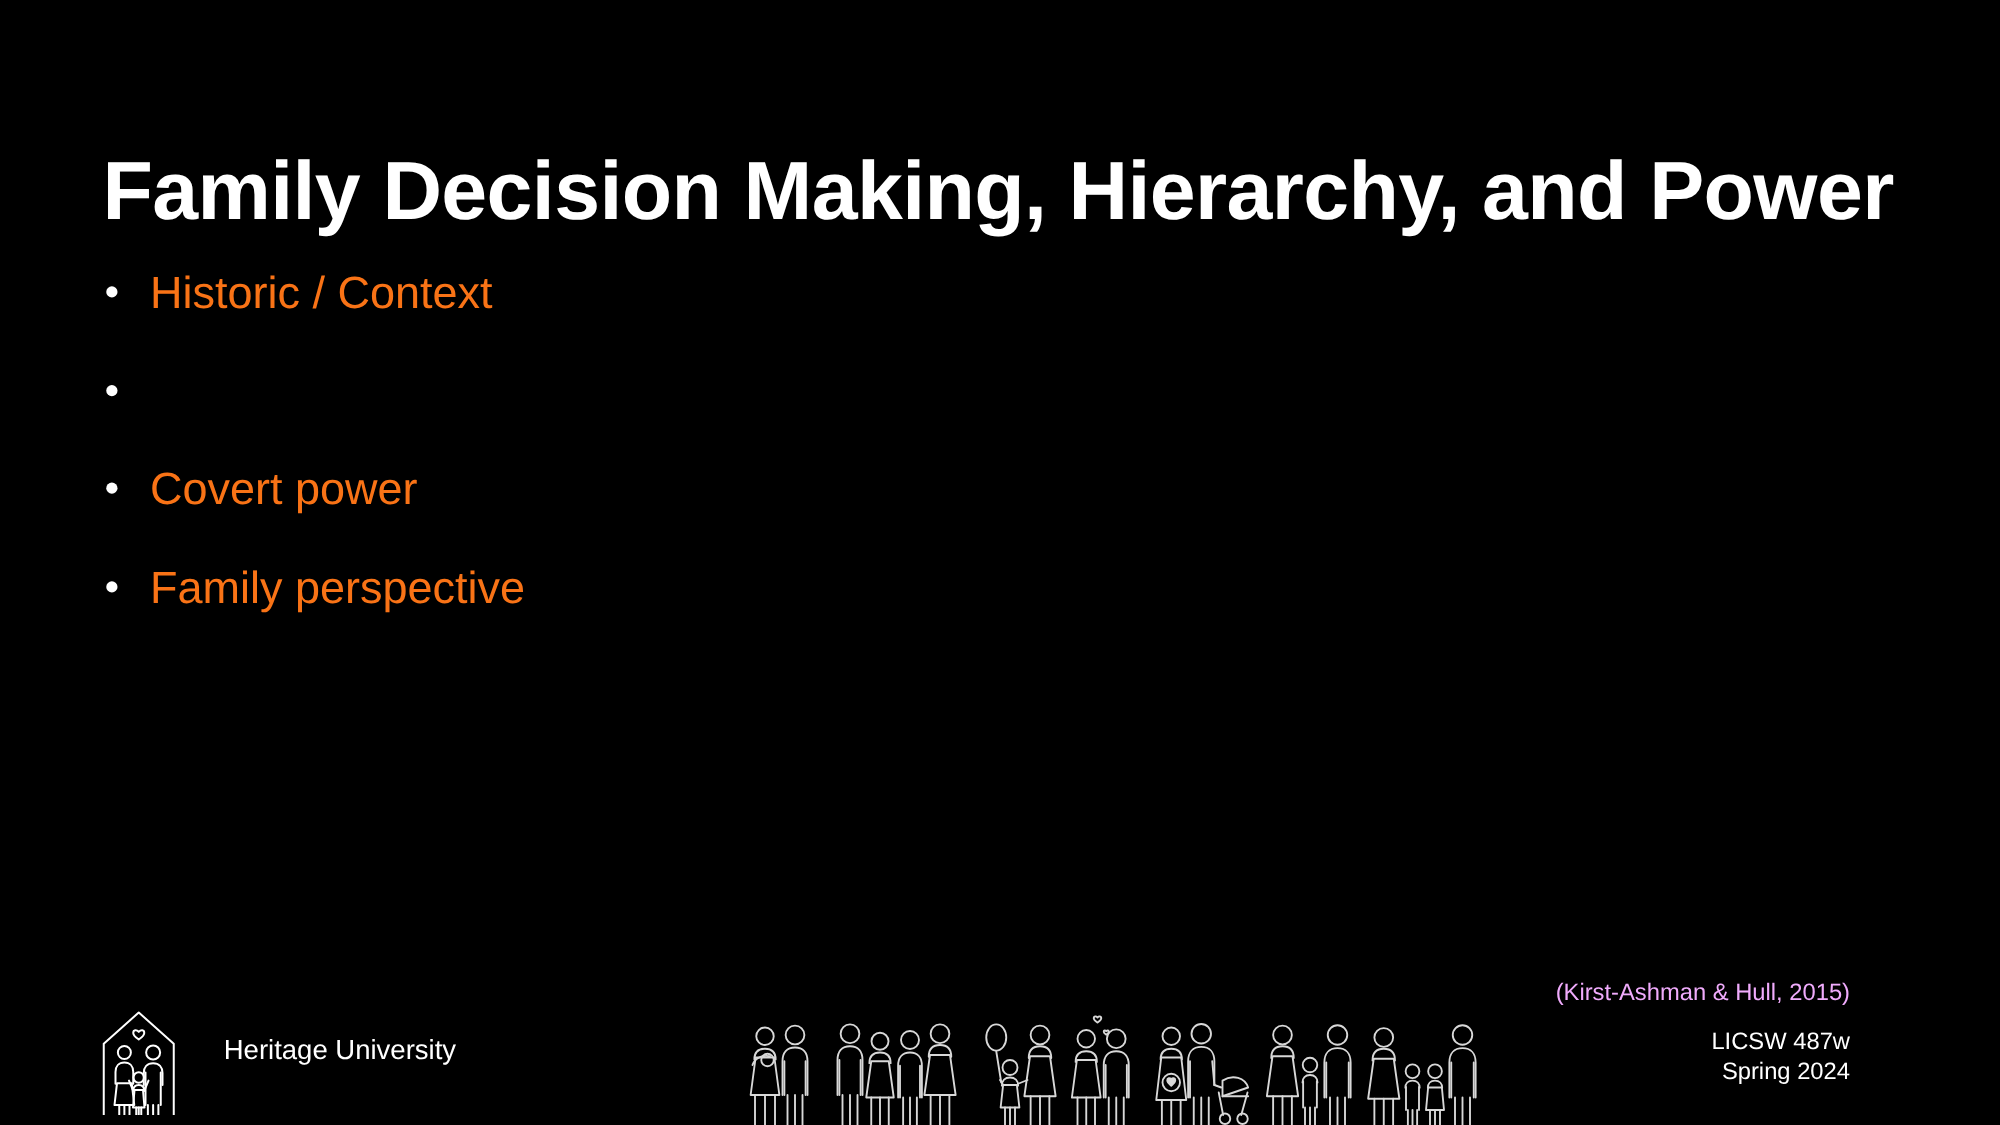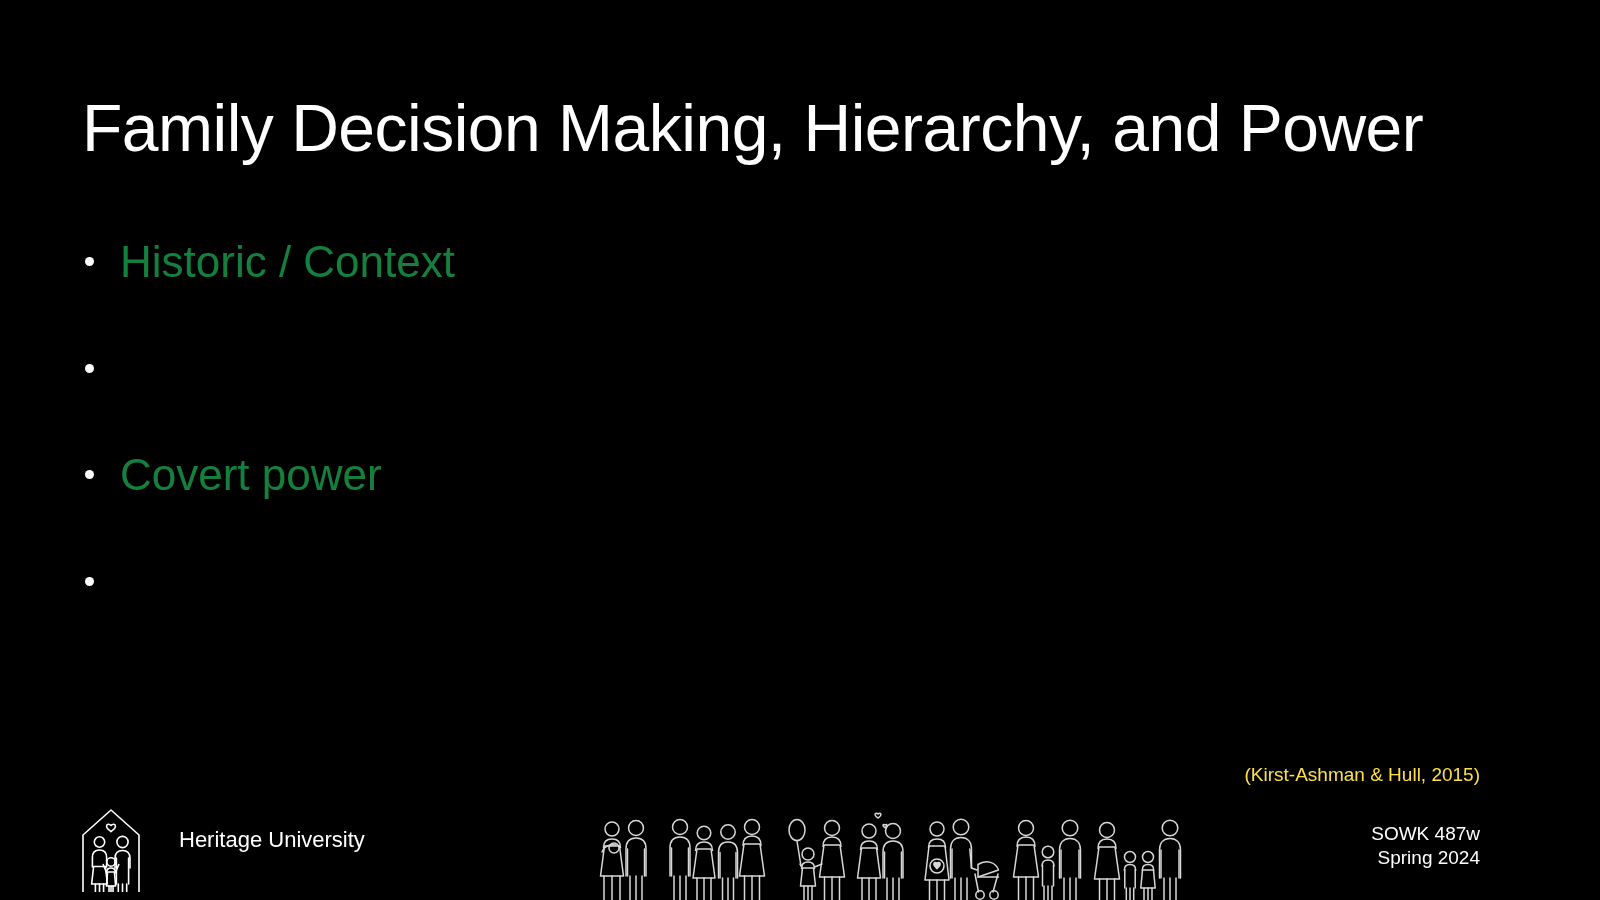--- a/index.html
+++ b/index.html
@@ -16,50 +16,49 @@
     overflow: hidden;
     font-family: "Liberation Sans", sans-serif;
     color: #ffffff;
     -webkit-font-smoothing: antialiased;
   }
 
   
   .slide-title {
     position: absolute;
     left: 82px;
-    top: 50px;
+    top: 74px;
     width: 1450px;
     font-size: 66px;
-    font-weight: 400;
+    font-weight: 700;
     letter-spacing: -0.5px;
     line-height: 1.06;
     color: #ffffff;
     white-space: nowrap;
   }
 
   
   .bullet-list {
     position: absolute;
     left: 80px;
     top: 212px;
     width: 900px;
     list-style: none;
     margin: 0;
     padding: 0;
   }
   .bullet-item {
     position: relative;
     height: 78.5px;
-    font-size: 44px;
+    font-size: 36px;
     font-weight: 400;
     line-height: 44px;
-    color: #15803d;
+    color: #f97316;
     padding-left: 40px;
     white-space: nowrap;
-    margin-top: 28px;
   }
   .bullet-dot {
     position: absolute;
     left: 5px;
     top: 17px;
     width: 9px;
     height: 9px;
     border-radius: 50%;
     background: #ffffff;
   }
@@ -77,25 +76,25 @@
     left: 179px;
     top: 828px;
     font-size: 22px;
     line-height: 24px;
     color: #ffffff;
     white-space: nowrap;
   }
   .footer-right-citation {
     position: absolute;
     right: 120px;
-    top: 763px;
+    top: 783px;
     font-size: 19px;
     line-height: 24px;
     text-align: center;
-    color: #fde047;
+    color: #f0abfc;
     white-space: nowrap;
   }
   .footer-right-course {
     position: absolute;
     right: 120px;
     top: 822px;
     font-size: 19px;
     line-height: 24px;
     text-align: right;
     color: #ffffff;
@@ -129,20 +128,21 @@
     </li>
     <li class="bullet-item">
       <span class="bullet-dot"></span>
     </li>
     <li class="bullet-item">
       <span class="bullet-dot"></span>
       <span>Covert power</span>
     </li>
     <li class="bullet-item">
       <span class="bullet-dot"></span>
+      <span>Family perspective</span>
     </li>
   </ul>
 
   <div class="footer-logo">
     <svg viewBox="0 0 62 86" width="62" height="86" fill="none" stroke="#ffffff" stroke-width="1.6" stroke-linejoin="round" stroke-linecap="round">
 
       <path d="M3 29 L31 4 L59 29 L59 86 M3 29 L3 86"></path>
 
       <path d="M31 19.5 C29.2 17.6 26.6 17.9 26.6 20.3 C26.6 22.6 29.4 24.4 31 25.6 C32.6 24.4 35.4 22.6 35.4 20.3 C35.4 17.9 32.8 17.6 31 19.5 Z"></path>
 
@@ -166,21 +166,21 @@
       <path d="M29 80 L29 86 M31 80 L31 86 M33 80 L33 86"></path>
     </svg>
   </div>
 
   <div class="footer-left-text">
     <div>Heritage University</div>
   </div>
 
   <div class="footer-right-citation">(Kirst-Ashman &amp; Hull, 2015)</div>
   <div class="footer-right-course">
-    <div>SOWK 487w</div>
+    <div>LICSW 487w</div>
     <div>Spring 2024</div>
   </div>
 
   <div class="people-band">
     <svg viewBox="0 0 596 96" width="596" height="96" fill="none" stroke="#d8d8d8" stroke-width="1.5" stroke-linejoin="round" stroke-linecap="round">
 
       <circle cx="20" cy="25" r="7"></circle>
 
       <path d="M12.5 42 L8.5 72 L31.5 72 L27.5 42 Z"></path>
       <path d="M20 35 C14.5 35 11.5 38 11.5 43.5 M20 35 C25.5 35 28.5 38 28.5 43.5"></path>

